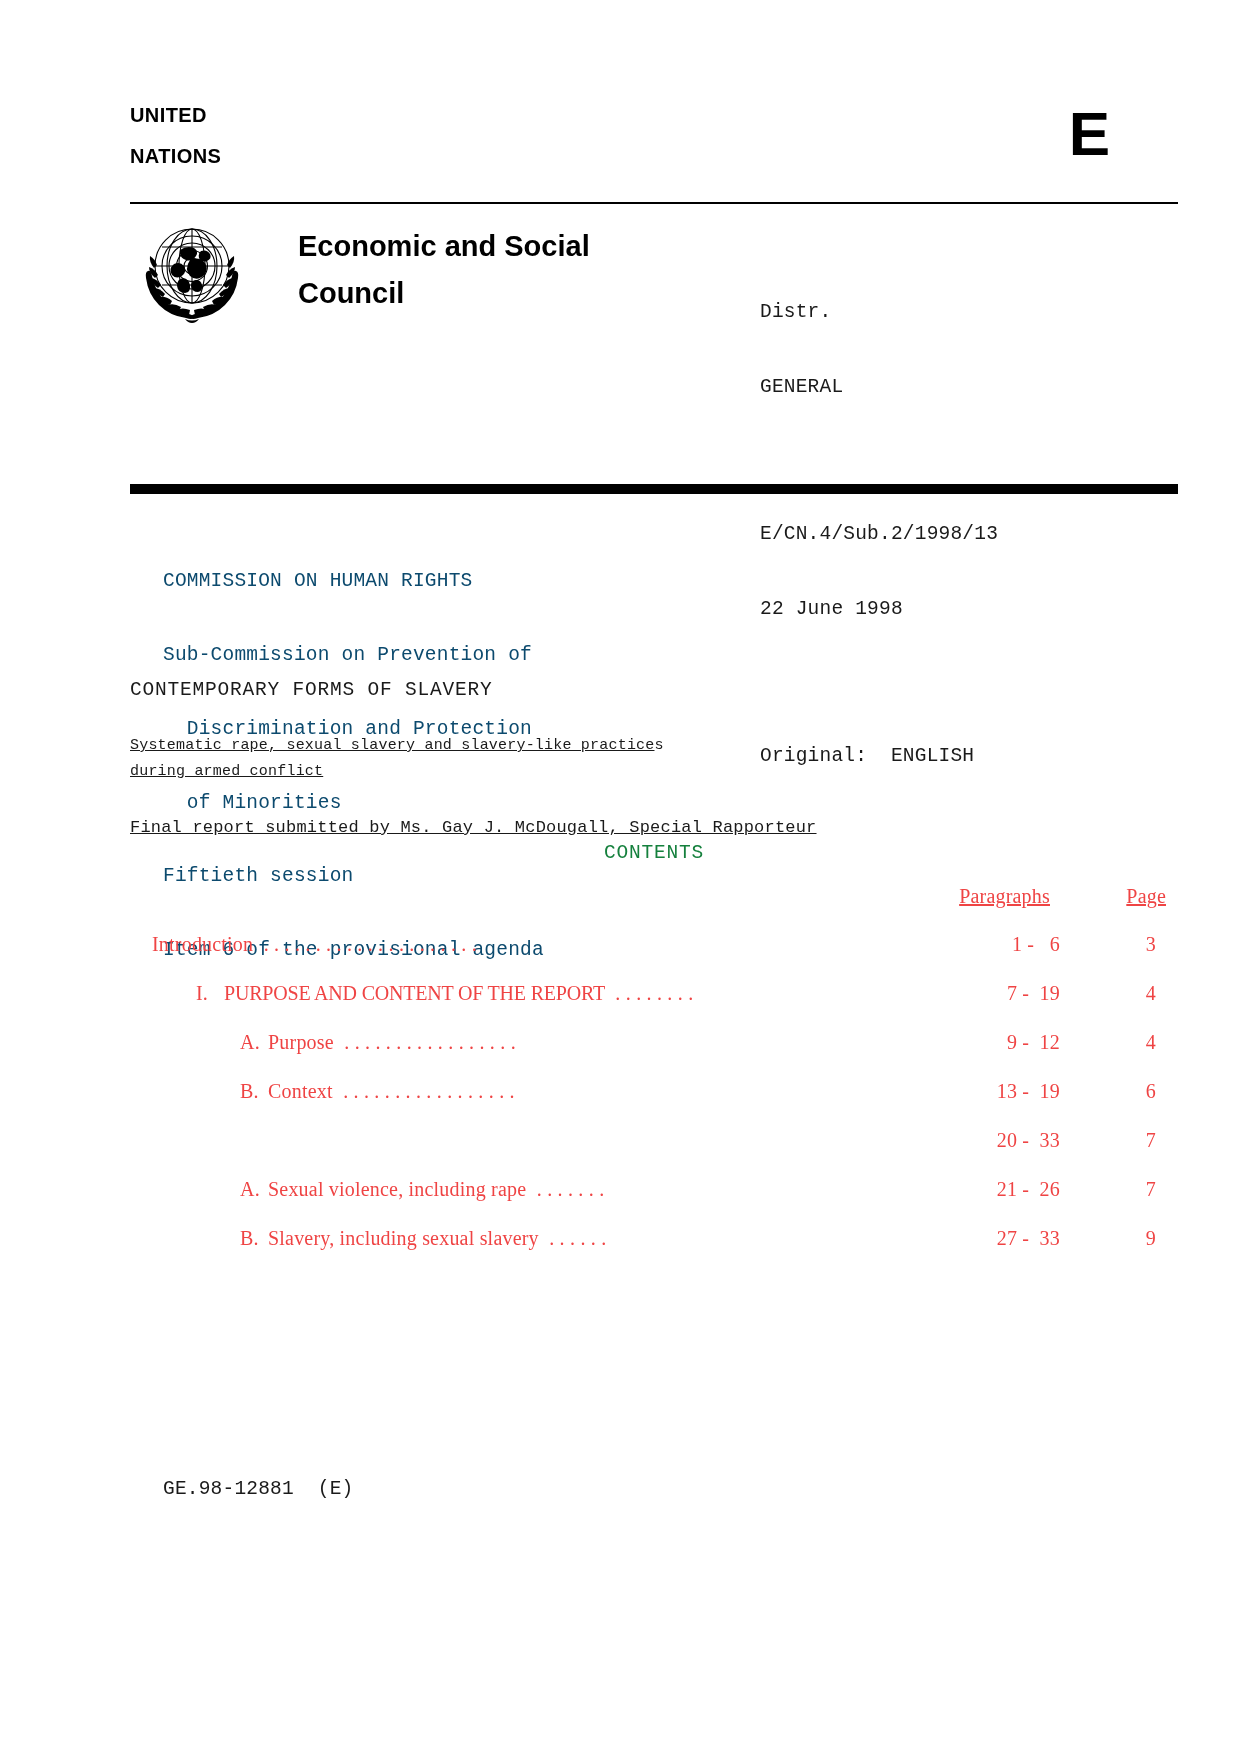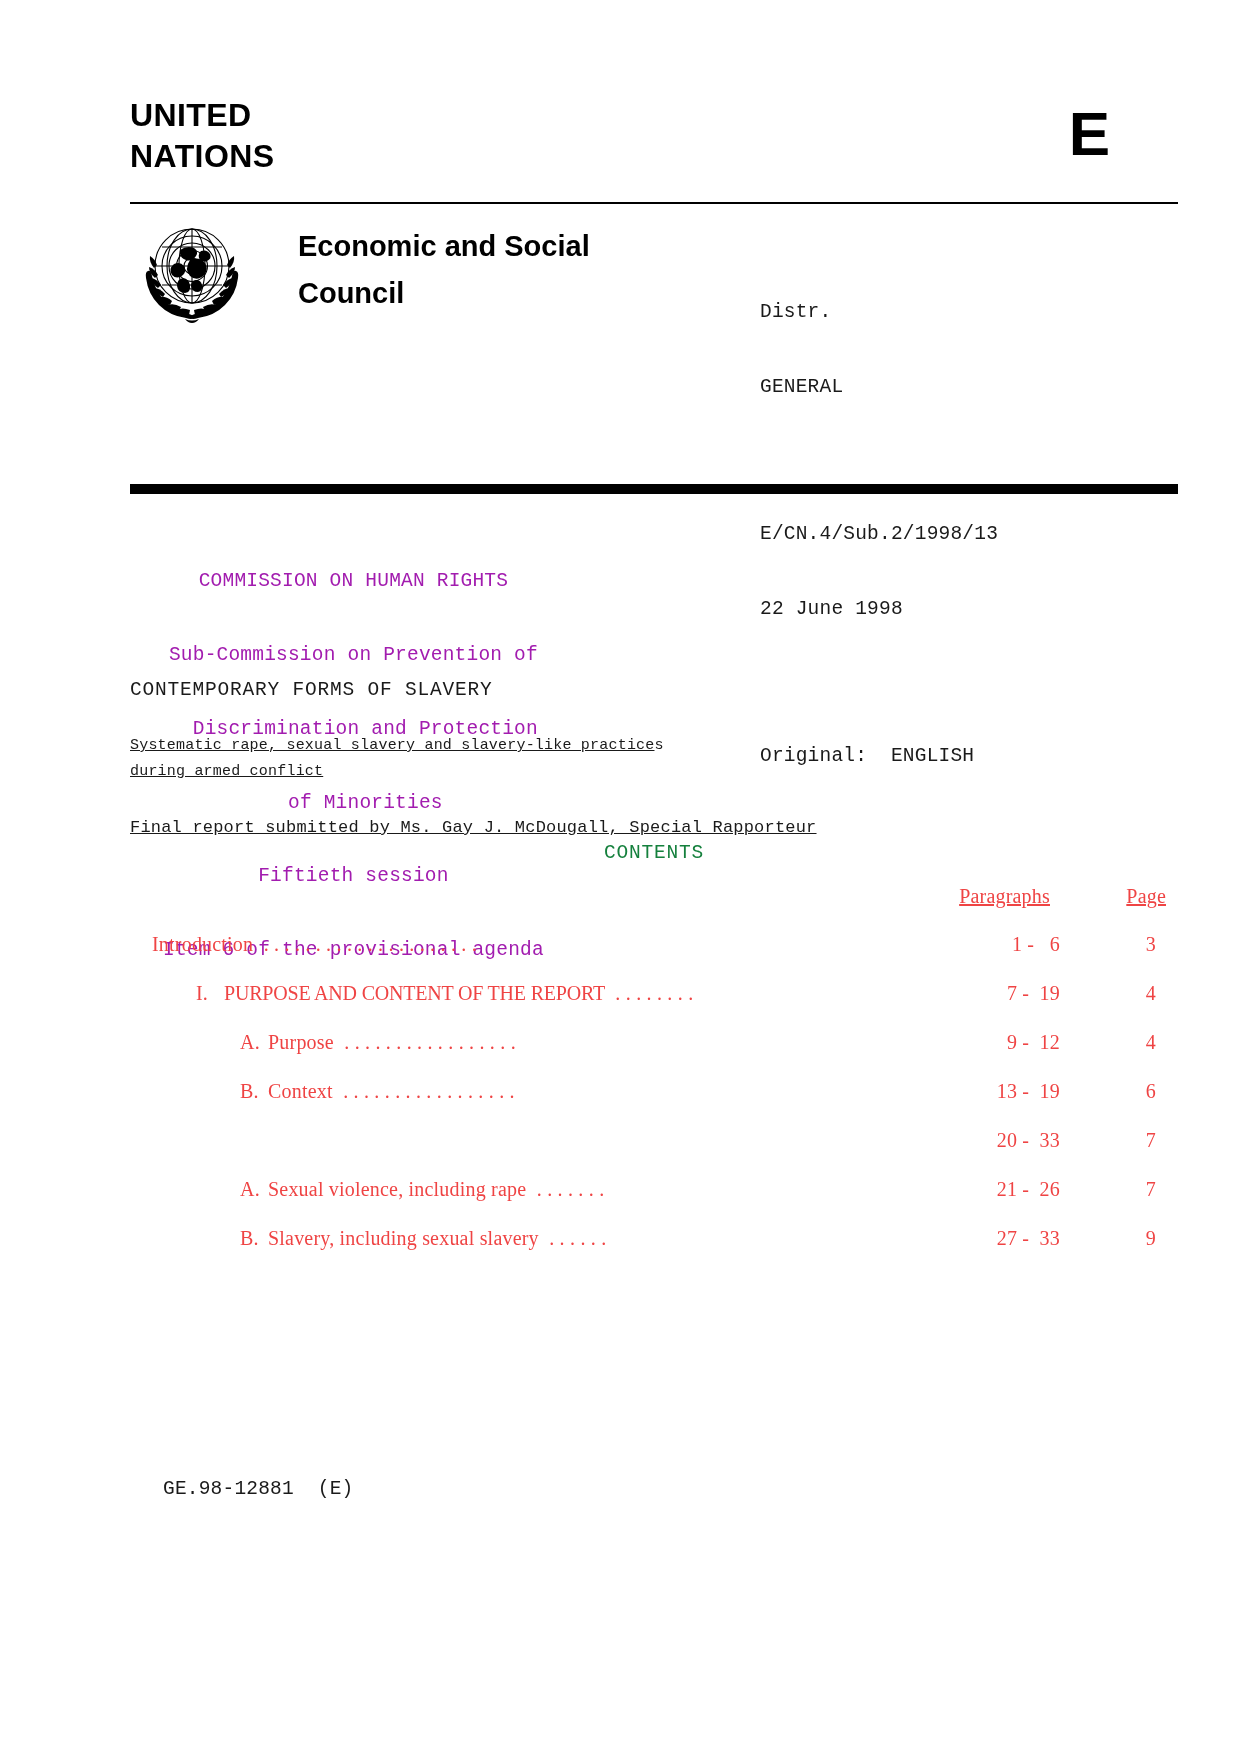--- a/index.html
+++ b/index.html
@@ -27,21 +27,21 @@
   
   .masthead {
     position: absolute;
     left: 130px;
     top: 95px;
     width: 980px;
   }
   .un-word {
     font-family: "Liberation Sans", "DejaVu Sans", sans-serif;
     font-weight: bold;
-    font-size: 32px;
+    font-size: 20px;
     letter-spacing: 0.4px;
     line-height: 41px;
     color: #000;
   }
   .masthead-e {
     position: absolute;
     right: 0;
     top: 8px;
     font-family: "Liberation Sans", "DejaVu Sans", sans-serif;
     font-weight: bold;
@@ -110,22 +110,21 @@
 
   
   .commission {
     position: absolute;
     left: 163px;
     top: 520px;
     font-size: 19.5px;
     line-height: 24.6px;
     letter-spacing: 0.2px;
     white-space: pre;
-    color: #a21caf;
-    text-align: center;
+    color: #0c4a6e;
   }
 
   
   .title-block {
     position: absolute;
     left: 130px;
     top: 660px;
     width: 1048px;
   }
   .doc-title {

